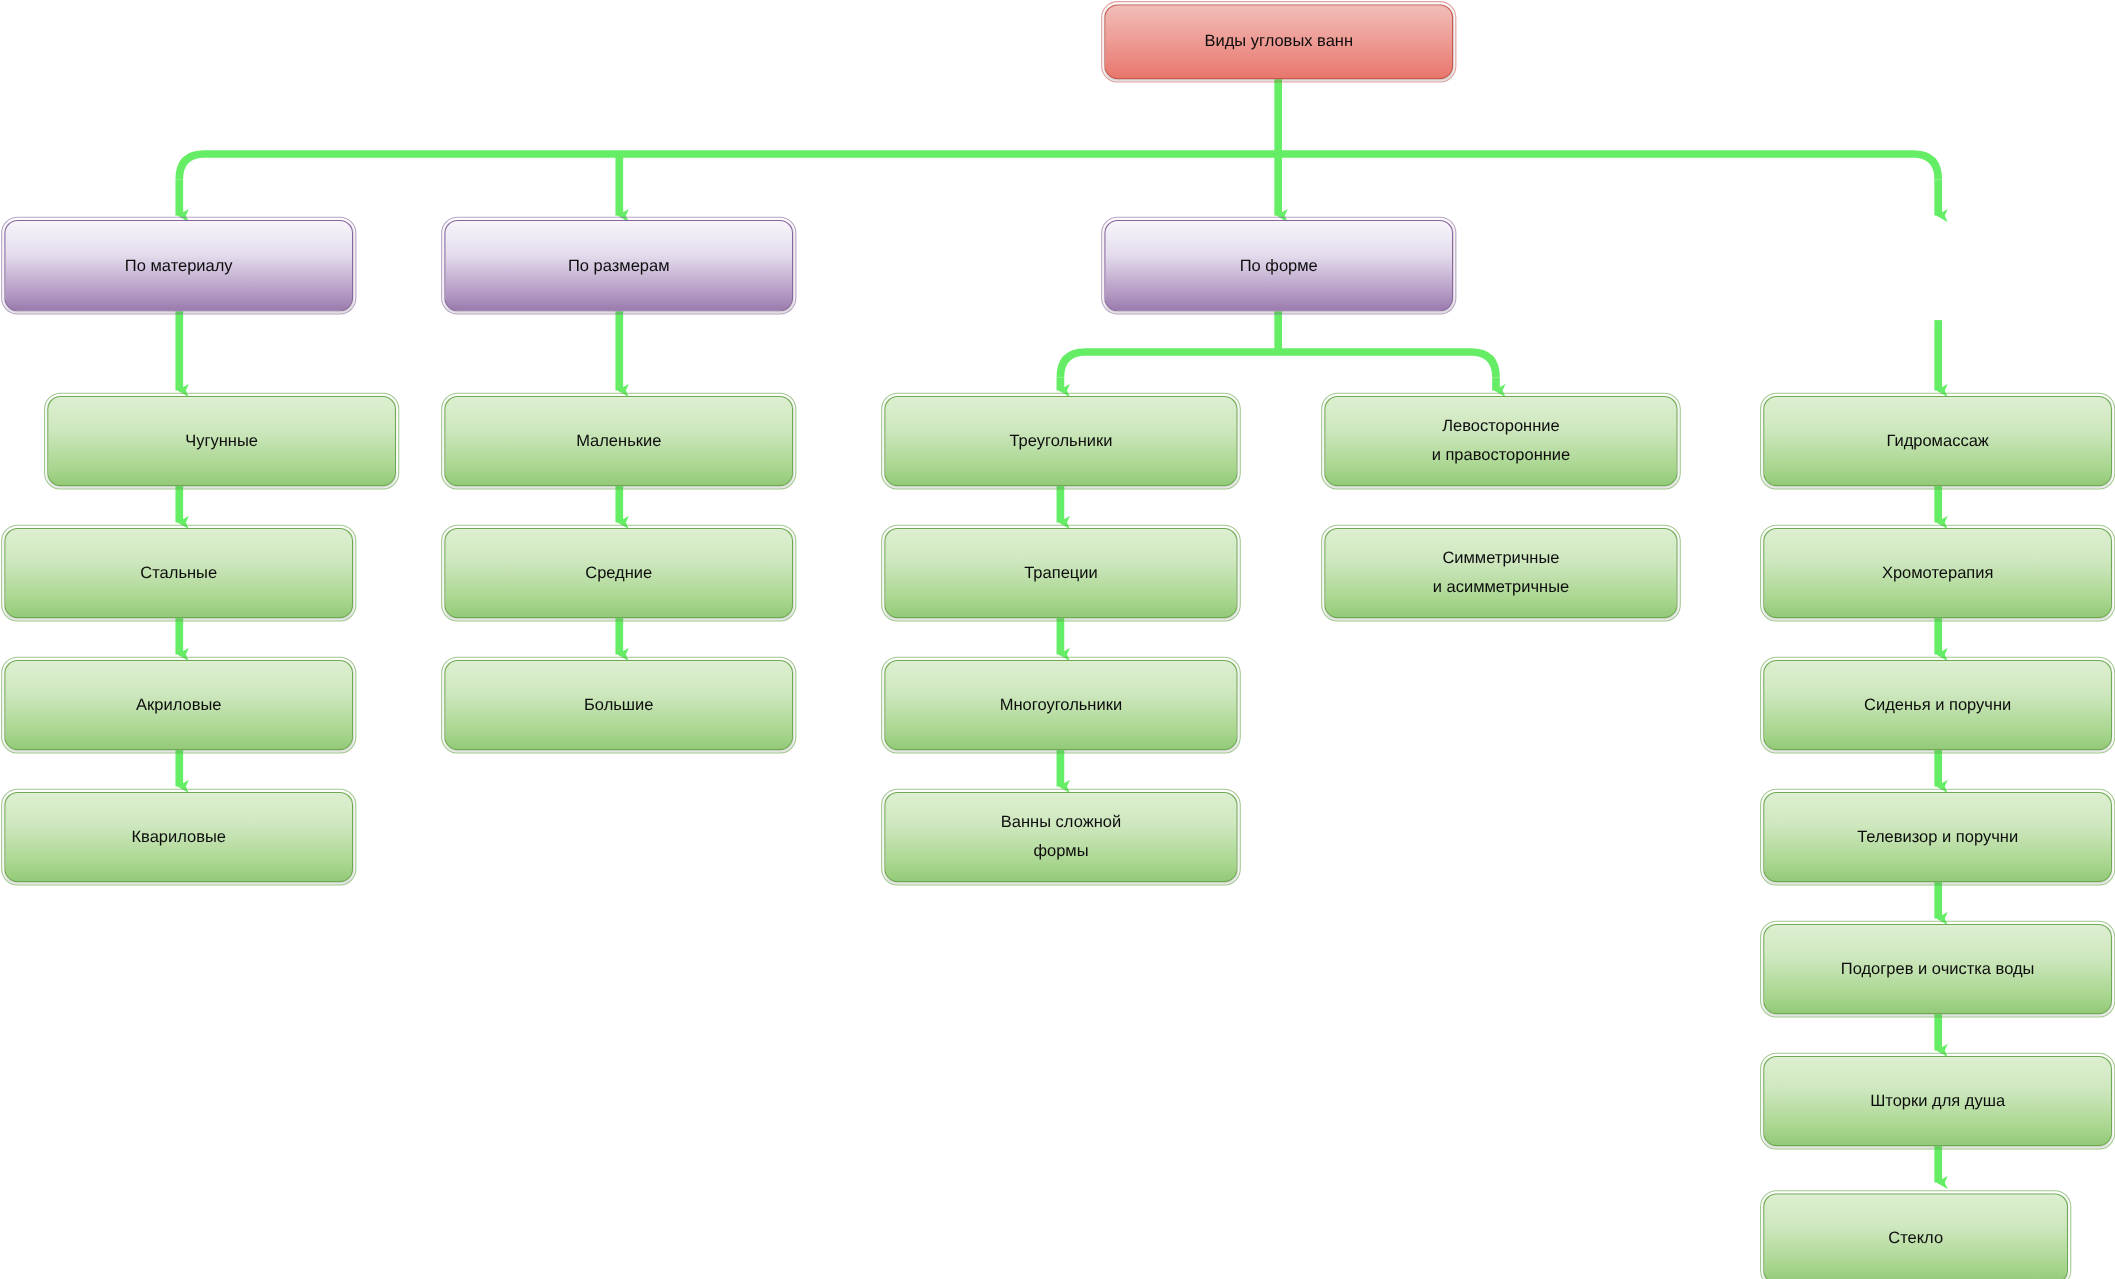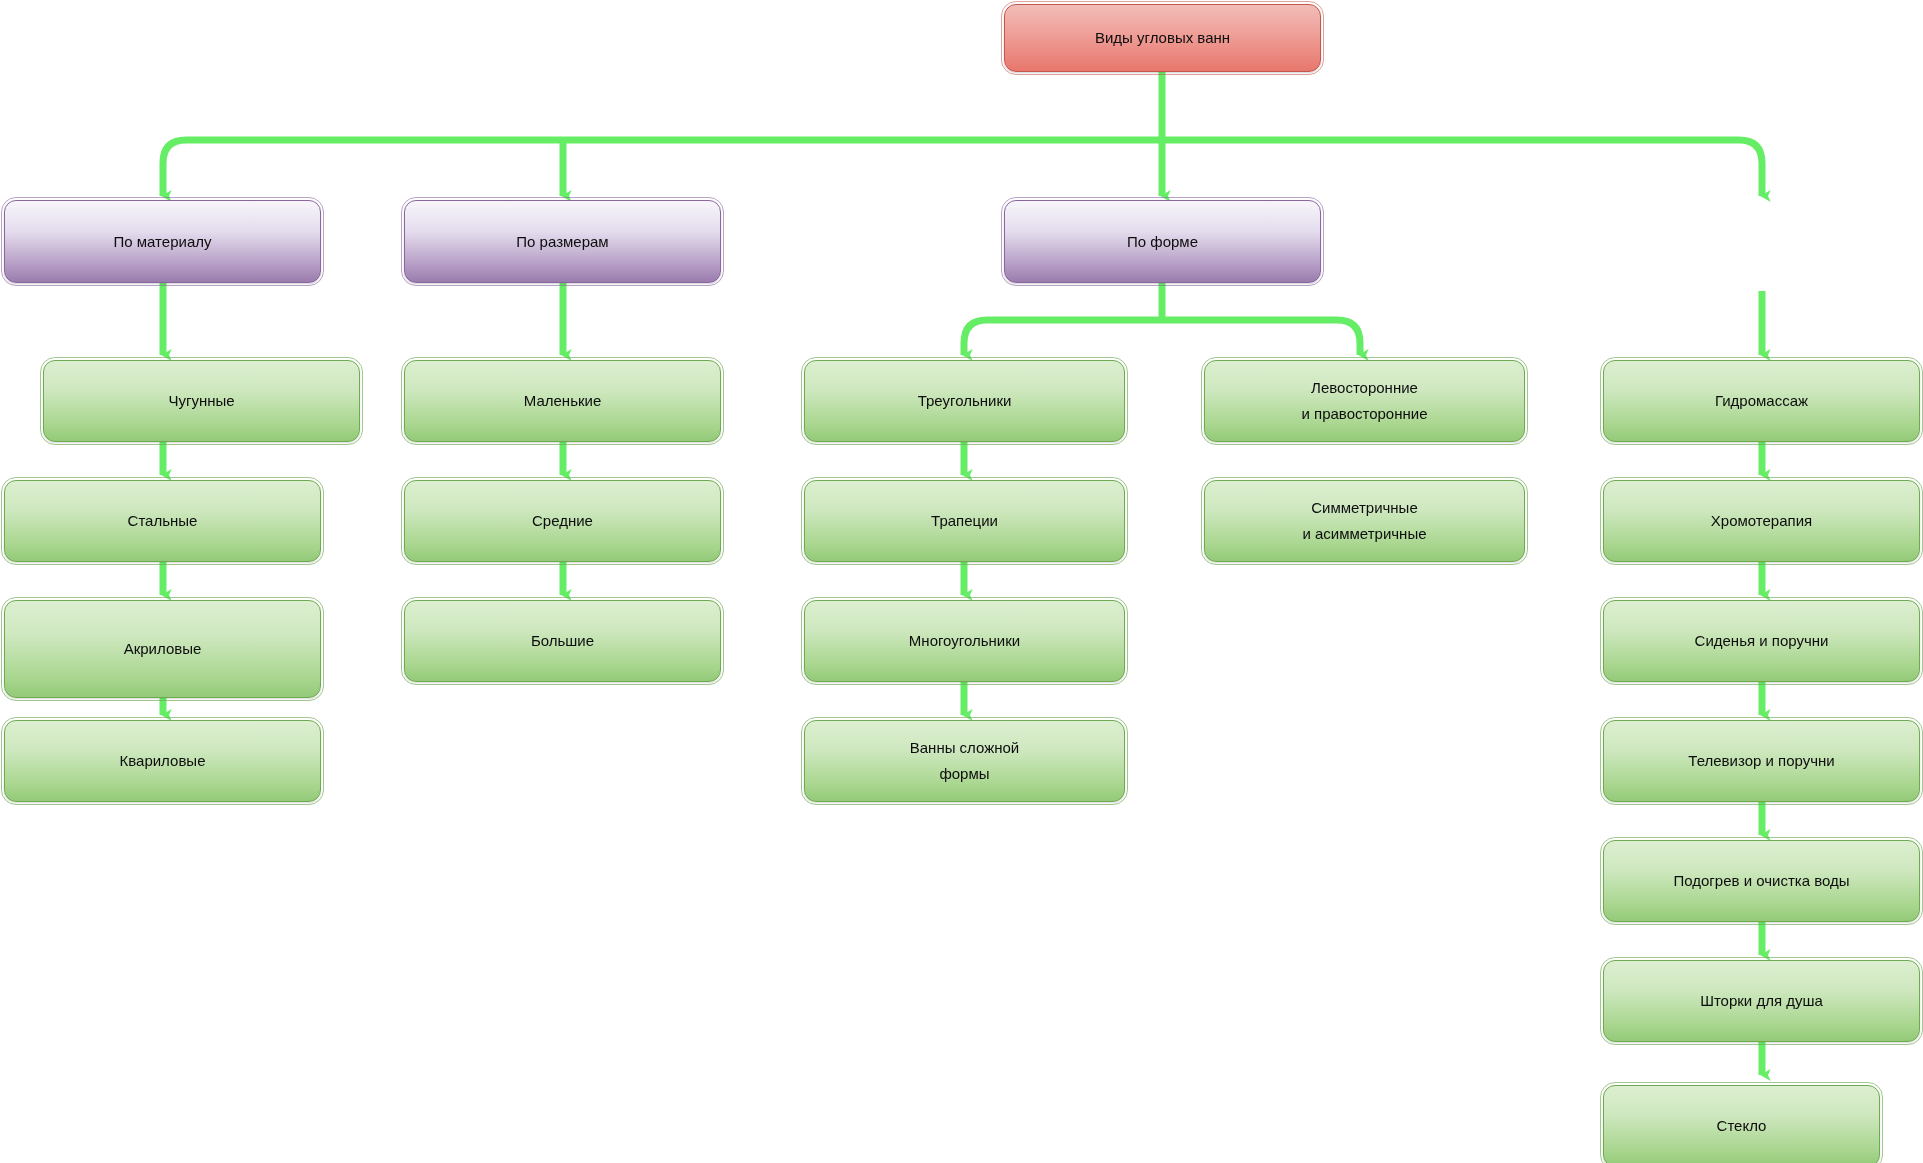--- a/index.html
+++ b/index.html
@@ -125,21 +125,21 @@
   <div class="node cat" style="left:1004px;top:200px;width:317px;height:83px;">
     <span class="lbl">По форме</span>
   </div>
 
   <div class="node leaf" style="left:4px;top:360px;width:317px;height:82px;margin-left:39px;">
     <span class="lbl">Чугунные</span>
   </div>
   <div class="node leaf" style="left:4px;top:480px;width:317px;height:82px;">
     <span class="lbl">Стальные</span>
   </div>
-  <div class="node leaf" style="left:4px;top:600px;width:317px;height:98px;">
+  <div class="node leaf" style="left:4px;top:600px;width:317px;height:82px;">
     <span class="lbl">Акриловые</span>
   </div>
   <div class="node leaf" style="left:4px;top:720px;width:317px;height:82px;">
     <span class="lbl">Квариловые</span>
   </div>
 
   <div class="node leaf" style="left:404px;top:360px;width:317px;height:82px;">
     <span class="lbl">Маленькие</span>
   </div>
   <div class="node leaf" style="left:404px;top:480px;width:317px;height:82px;">

